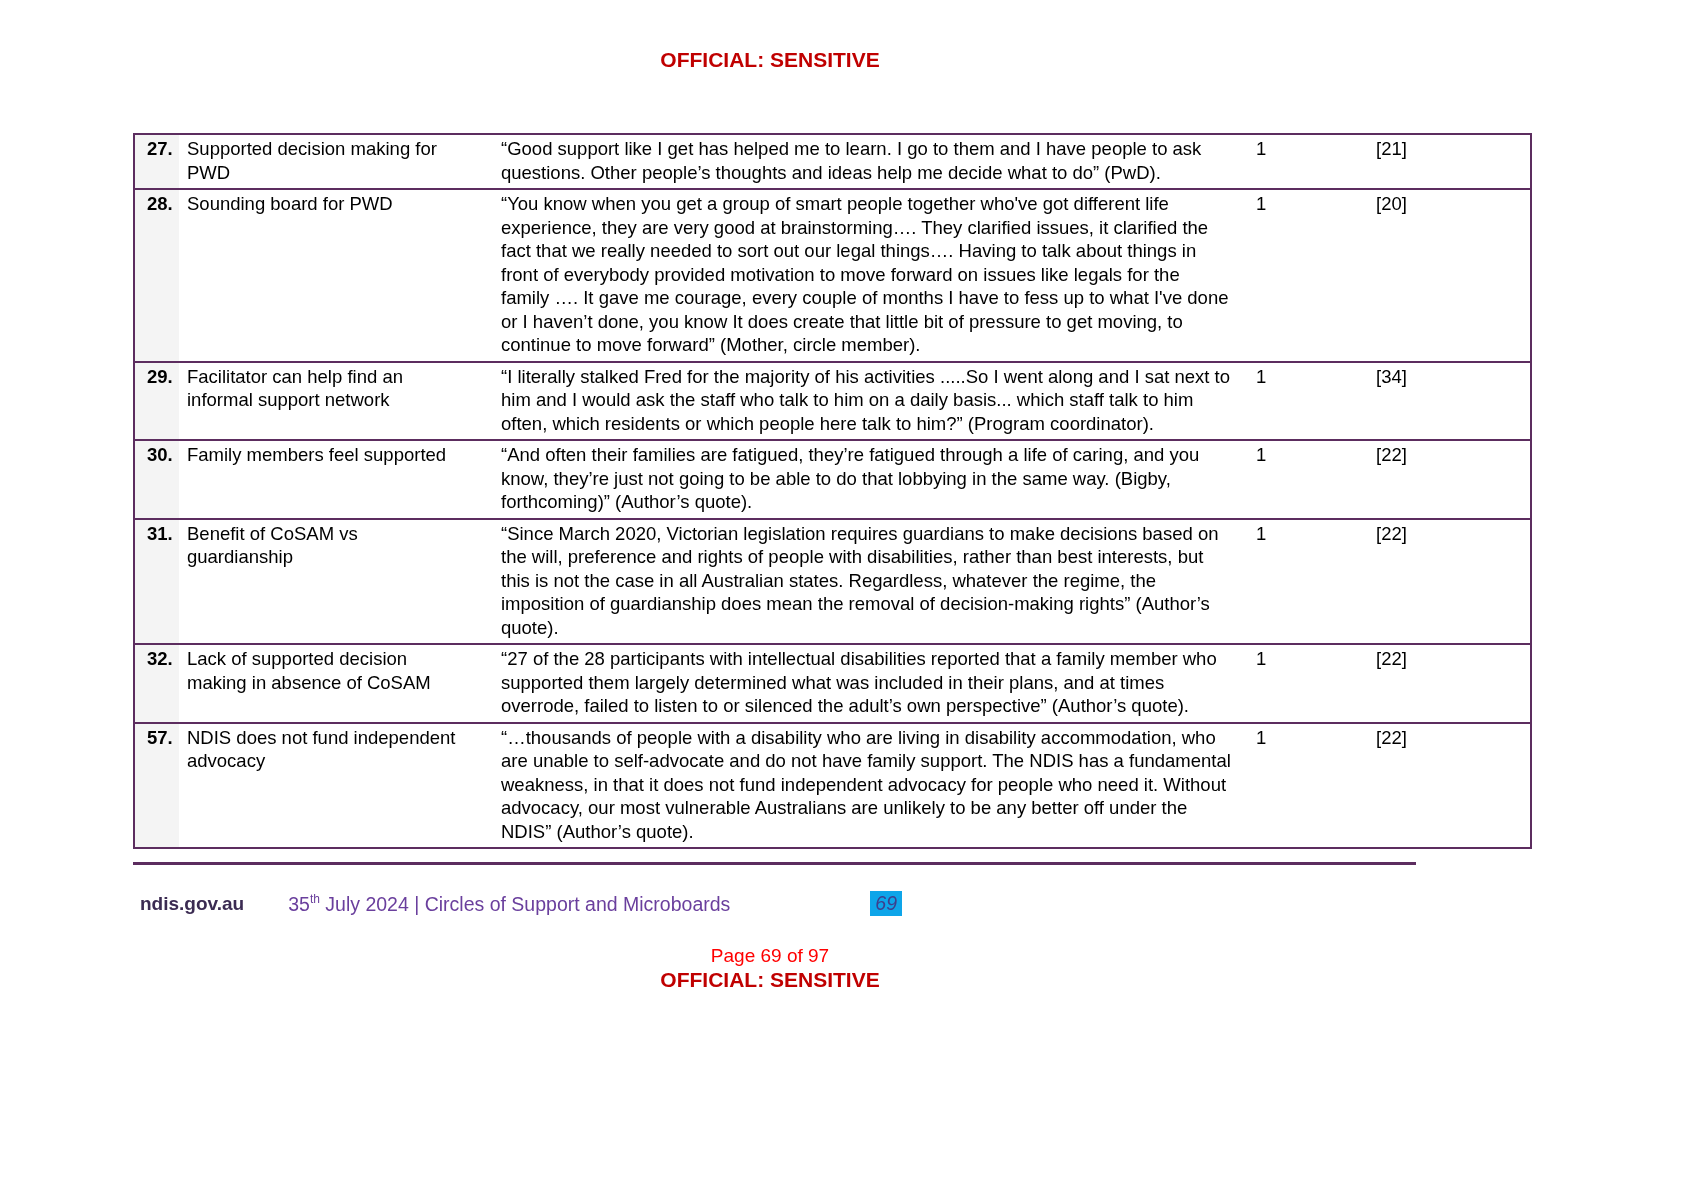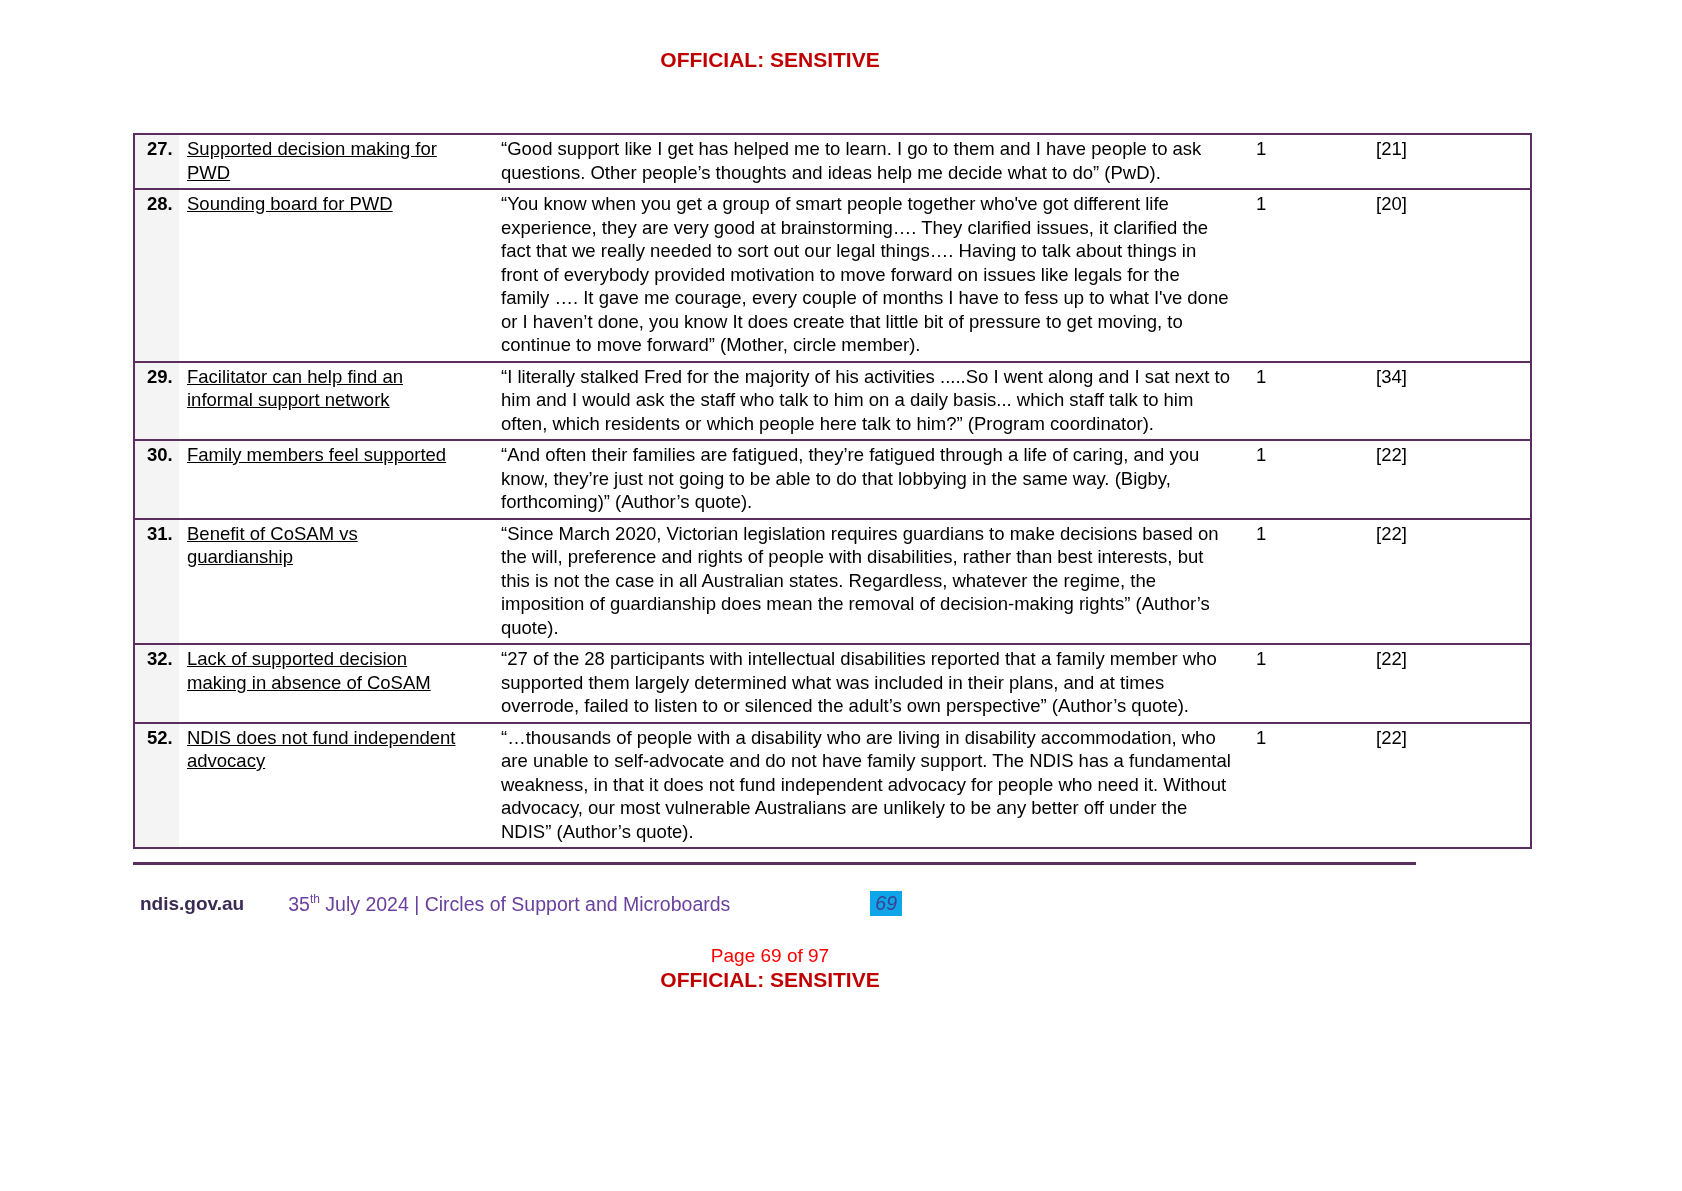--- a/index.html
+++ b/index.html
@@ -22,21 +22,21 @@
   table.themes { border: 2px solid #5c2d5f; }
   table.themes td {
     border-top: 2px solid #5c2d5f;
     vertical-align: top;
     font-size: 18.5px;
     line-height: 23.5px;
     padding-top: 2px;
     padding-bottom: 4px;
   }
   td.c-num   { background: #f4f4f4; font-weight: bold; padding-left: 12px; }
-  td.c-topic { padding-left: 8px;  padding-right: 30px; text-decoration: underline; }
+  td.c-topic { padding-left: 8px;  padding-right: 30px; }
   td.c-quote { padding-left: 10px; padding-right: 14px; }
   td.c-count { padding-left: 10px; }
   td.c-ref   { padding-left: 15px; }
 
   
   .footer-rule { margin: 13px 0 0 133px; width: 1283px; height: 3px; background: #5c2d5f; }
   .footer-bar { margin: 26px 0 0 140px; width: 1290px; display: flex; align-items: baseline; text-align: right; }
   .site { color: #3b2b52; font-weight: bold; font-size: 19px; }
   .doc-meta { color: #6a3f9d; font-size: 19.5px; margin-left: 44px; }
   .doc-meta sup { font-size: 12px; }
@@ -112,21 +112,21 @@
 
     <tr>
       <td class="c-num">32.</td>
       <td class="c-topic">Lack of supported decision making in absence of CoSAM</td>
       <td class="c-quote">“27 of the 28 participants with intellectual disabilities reported that a family member who supported them largely determined what was included in their plans, and at times overrode, failed to listen to or silenced the adult’s own perspective” (Author’s quote).</td>
       <td class="c-count">1</td>
       <td class="c-ref">[22]</td>
     </tr>
 
     <tr>
-      <td class="c-num">52.</td>
+      <td class="c-num">57.</td>
       <td class="c-topic">NDIS does not fund independent advocacy</td>
       <td class="c-quote">“…thousands of people with a disability who are living in disability accommodation, who are unable to self-advocate and do not have family support. The NDIS has a fundamental weakness, in that it does not fund independent advocacy for people who need it. Without advocacy, our most vulnerable Australians are unlikely to be any better off under the NDIS” (Author’s quote).</td>
       <td class="c-count">1</td>
       <td class="c-ref">[22]</td>
     </tr>
   </tbody>
   </table>
 
   <div class="footer-rule"></div>
 

